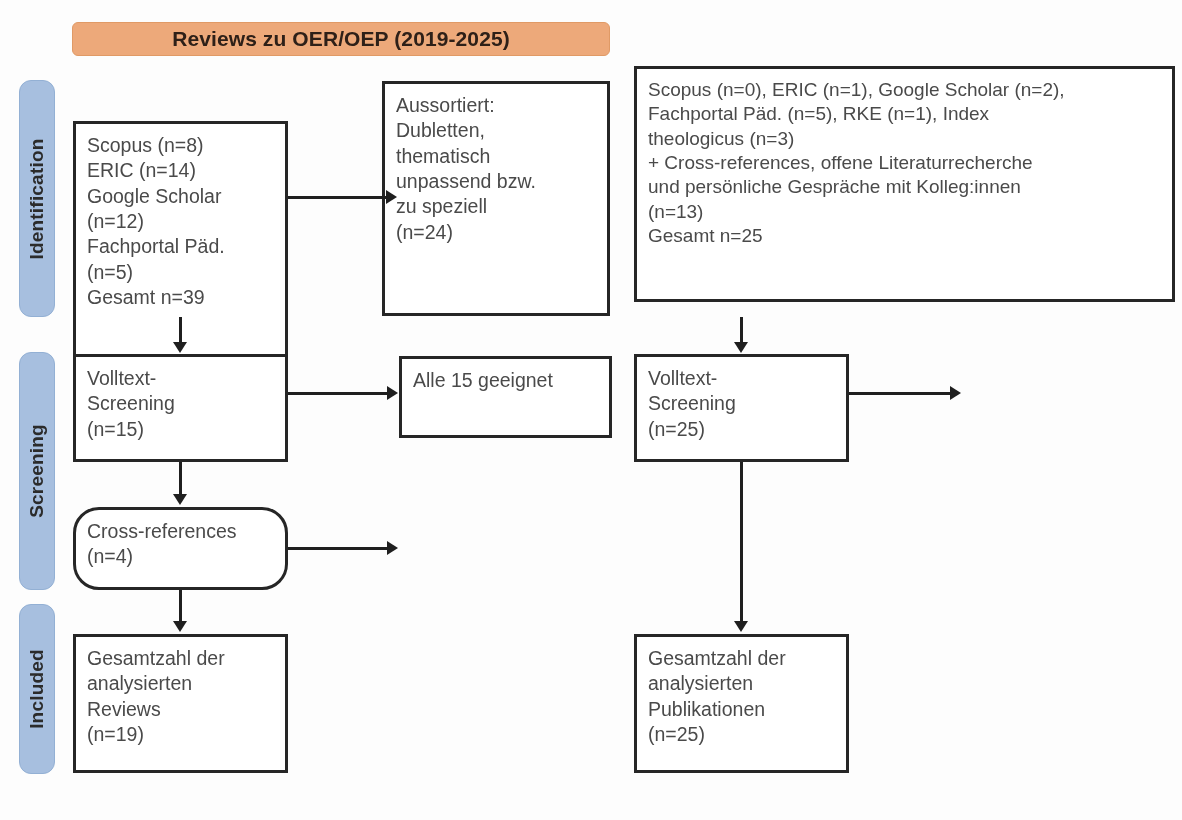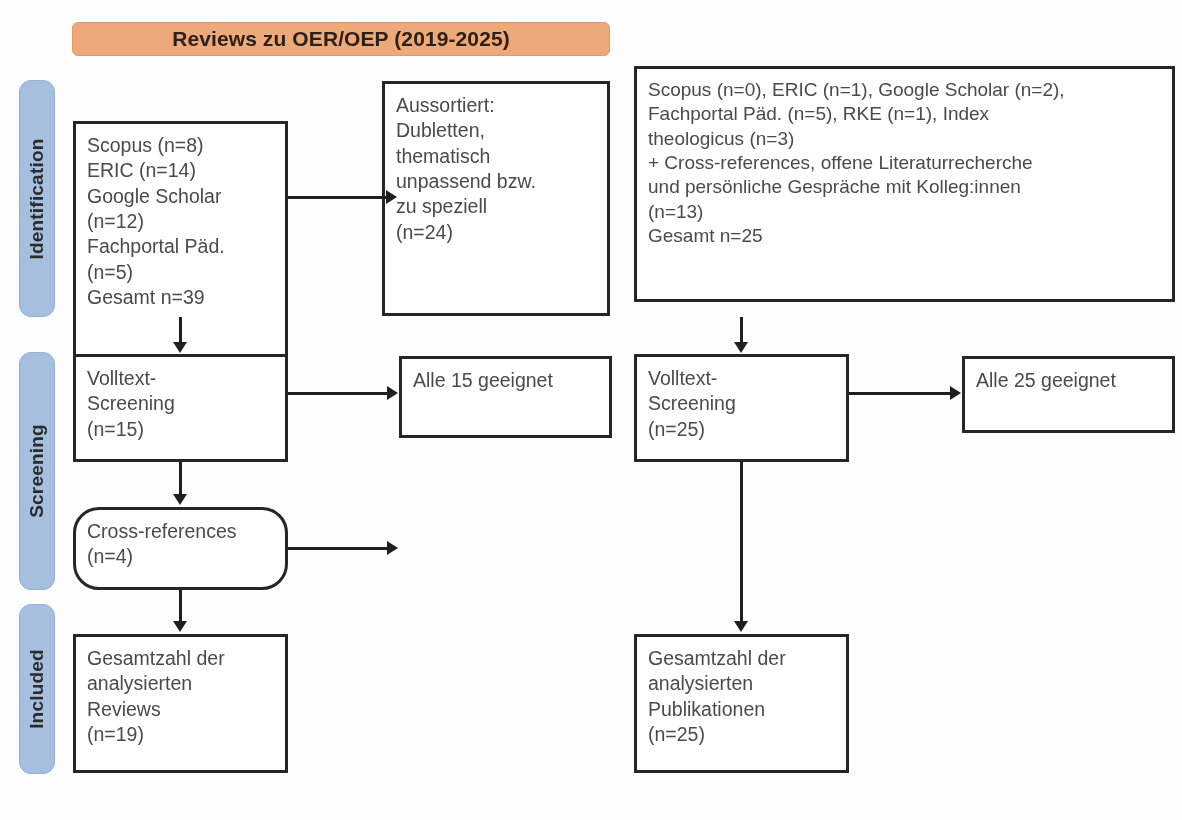--- a/index.html
+++ b/index.html
@@ -159,21 +159,20 @@
 theologicus (n=3)
 + Cross-references, offene Literaturrecherche
 und persönliche Gespräche mit Kolleg:innen
 (n=13)
 Gesamt n=25</div>
 
   <div class="box" style="left:634px; top:354px; width:215px; height:108px;">Volltext-
 Screening
 (n=25)</div>
 
-  <div class="box" style="left:962px; top:356px; width:213px; height:77px;">Alle 25 geeignet</div>
 
   <div class="box" style="left:634px; top:634px; width:215px; height:139px;">Gesamtzahl der
 analysierten
 Publikationen
 (n=25)</div>
 
   <div class="hline" style="left:288px; top:196px; width:98px;"></div>
   <div class="arrow-right" style="left:386px; top:190px;"></div>
 
   <div class="vline" style="left:179px; top:317px; height:25px;"></div>

